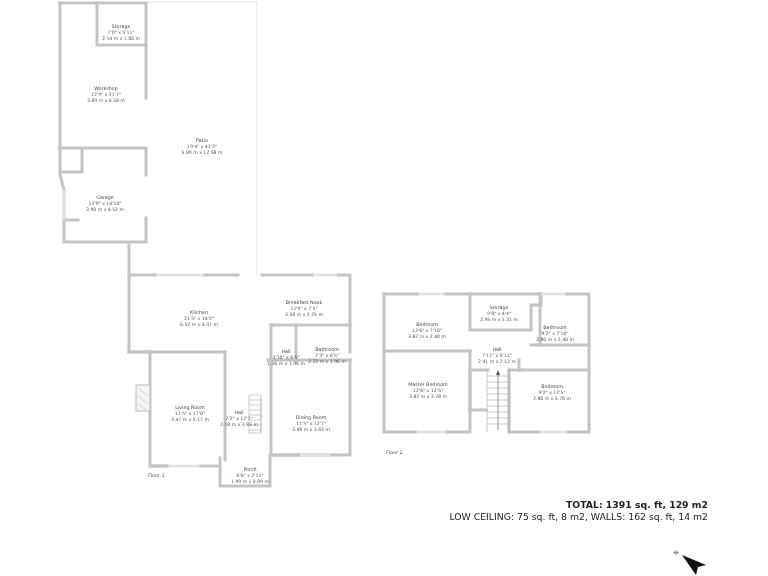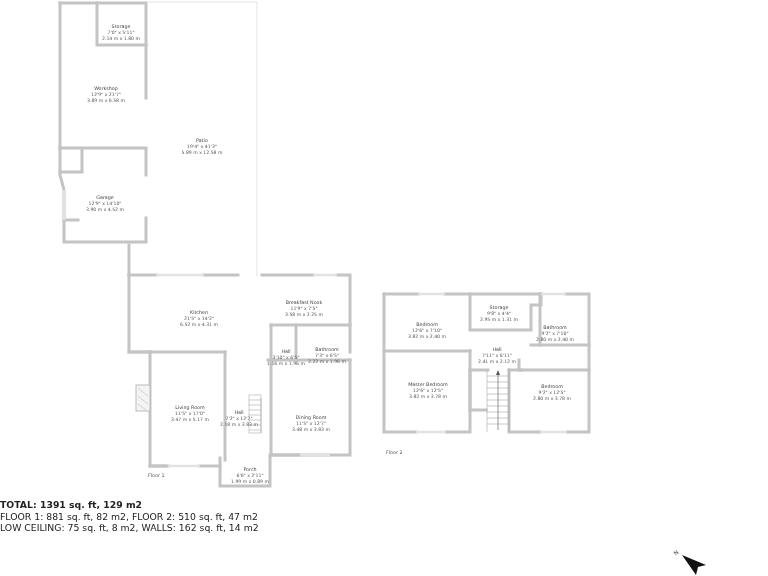--- a/index.html
+++ b/index.html
@@ -1,21 +1,21 @@
 <!DOCTYPE html>
 <html><head>
 <meta charset="utf-8">
 <style>
   html, body { margin: 0; padding: 0; background: #ffffff; }
   body { width: 768px; height: 576px; position: relative; overflow: hidden; font-family: "DejaVu Sans", "Liberation Sans", sans-serif; }
   #plan { position: absolute; left: 0; top: 0; width: 768px; height: 576px; }
   .room-label { position: absolute; text-align: center; font-size: 4.6px; line-height: 6px; color: #555; transform: translateX(-50%); white-space: nowrap; }
   .room-label .nm { font-size: 4.8px; color: #444; }
   .floor-label { position: absolute; font-size: 4.8px; color: #555; }
-  #totals { position: absolute; left: 0; top: 499px; width: 708px; text-align: left; color: #222; font-family: "DejaVu Sans", sans-serif; }
+  #totals { position: absolute; left: 0; top: 499px; width: 708px; text-align: right; color: #222; font-family: "DejaVu Sans", sans-serif; }
   #totals .line { font-size: 9.3px; line-height: 11.6px; }
   #totals .total { font-weight: bold; }
   #compass { position: absolute; left: 672px; top: 545px; width: 40px; height: 30px; }
 </style>
 </head>
 <body>
 
 <svg id="plan" viewBox="0 0 768 576" xmlns="http://www.w3.org/2000/svg">
   <g fill="none" stroke="#c4c4c4" stroke-width="3" stroke-linecap="square">
 
@@ -198,21 +198,20 @@
       <div>9'2" x 12'5"</div>
       <div>2.80 m x 3.78 m</div>
     </div>
   </div>
 
 <div class="floor-label" style="left:148px; top:473px;">Floor 1</div>
 <div class="floor-label" style="left:386px; top:450px;">Floor 2</div>
 
 <div id="totals">
   <div class="line total">TOTAL: 1391 sq. ft, 129 m2</div>
-  <div class="line">FLOOR 1: 881 sq. ft, 82 m2, FLOOR 2: 510 sq. ft, 47 m2</div>
   <div class="line">LOW CEILING: 75 sq. ft, 8 m2, WALLS: 162 sq. ft, 14 m2</div>
 </div>
 
 <div id="compass">
   <svg width="40" height="30" viewBox="0 0 40 30">
     <text x="2" y="10" font-size="6" fill="#444" transform="rotate(-40 4 8)" font-family="DejaVu Sans, sans-serif">N</text>
     <path d="M10 10 L34 20 L26 22 L24 30 Z" fill="#111"></path>
   </svg>
 </div>
 

